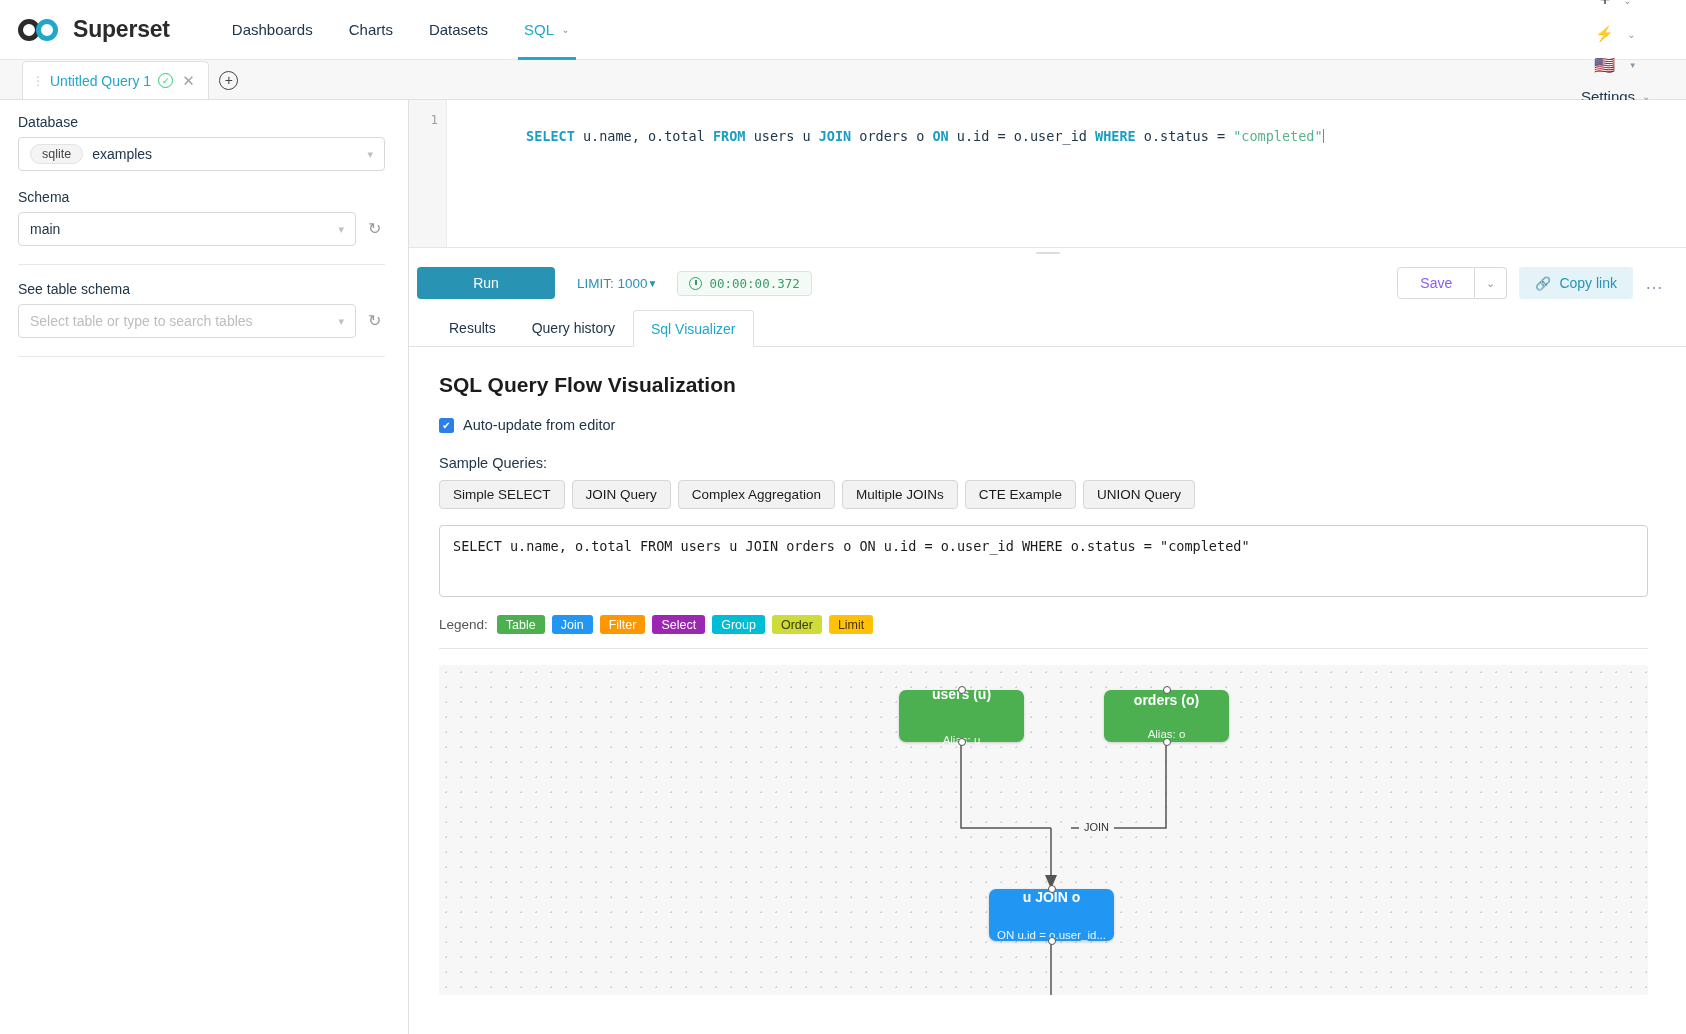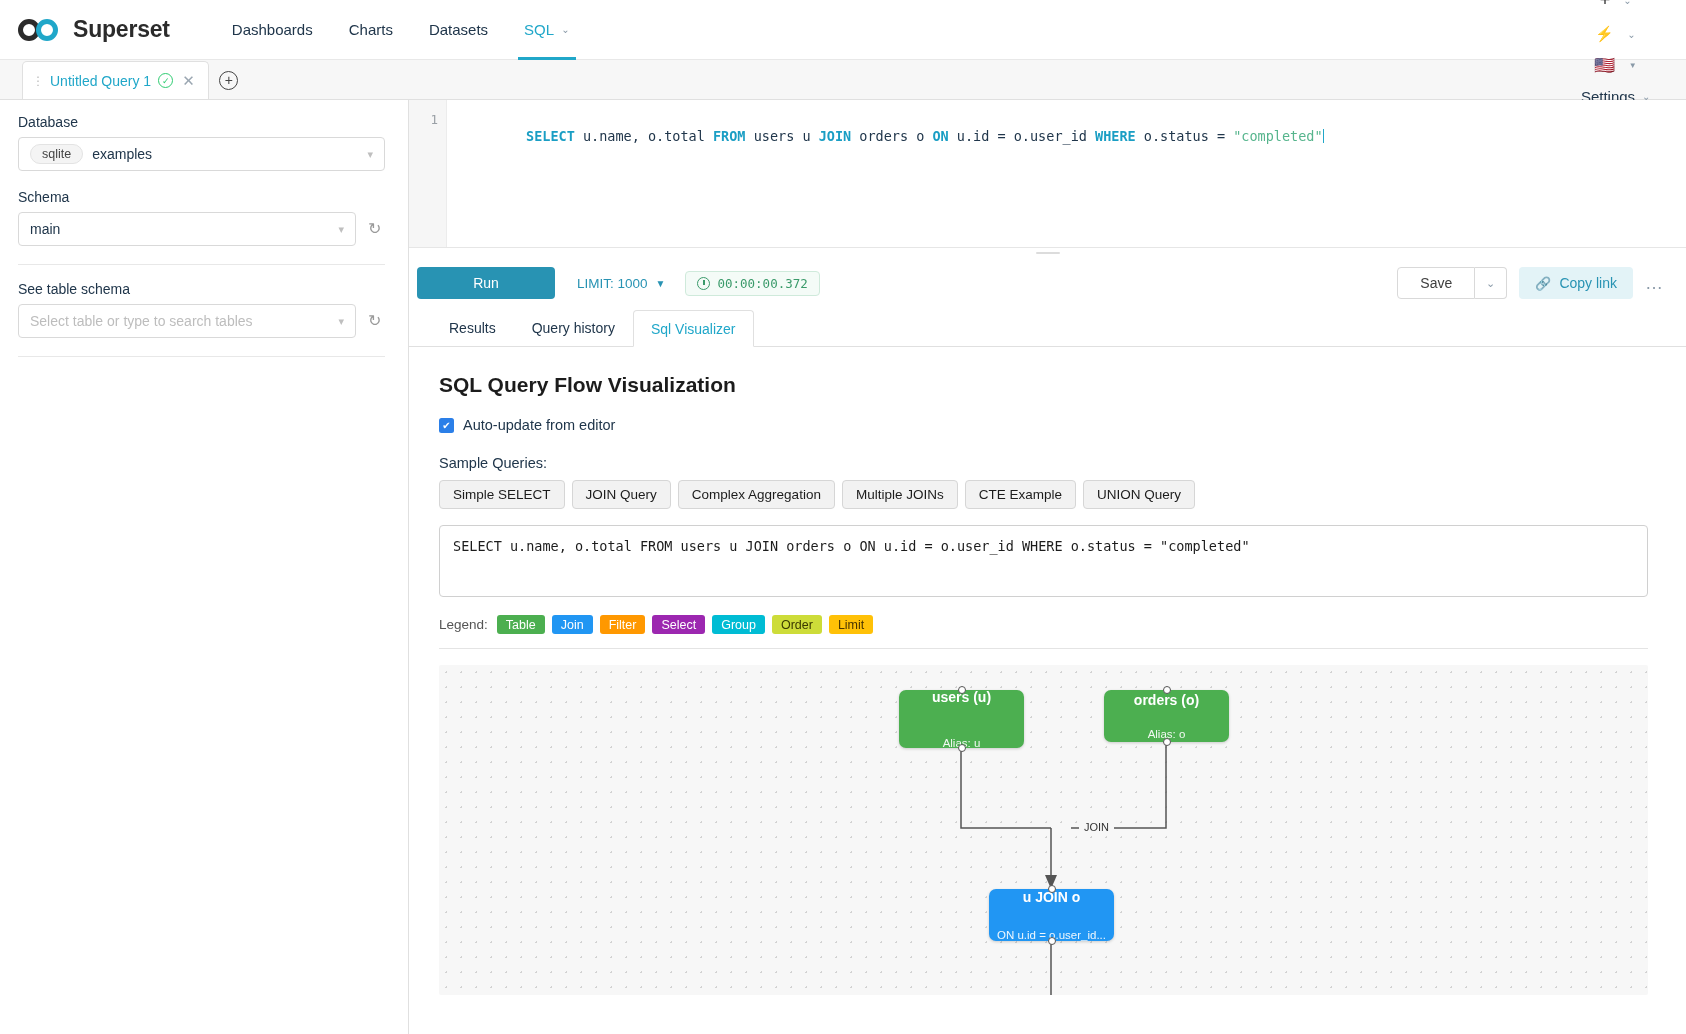--- a/index.html
+++ b/index.html
@@ -124,35 +124,35 @@
   .split-handle i { display:block; width:24px; height:2px; background:#dcdcdc; border-radius:2px; }
 
   .toolbar {
     height: 52px; display: flex; align-items: center; padding: 0 22px 0 8px; background: #fff;
   }
   .run-btn {
     width: 138px; height: 32px; background: #2893b3; color: #fff;
     border: none; border-radius: 4px; font-size: 14px; cursor: pointer;
     font-family: "Liberation Sans", sans-serif;
   }
-  .limit { color: #2893b3; font-size: 13.5px; margin-left: 22px; cursor: pointer; display:flex; align-items:center; gap:8px;}
+  .limit { color: #2893b3; font-size: 13.5px; margin-left: 22px; cursor: pointer; display:flex; align-items:center; }
   .limit .tri { font-size: 10px; }
   .timer {
     margin-left: 20px; border: 1px solid #cfeadb; background: #f4fbf7; color: #3a9a6a;
     border-radius: 4px; padding: 4px 11px; font-size: 12.5px;
     font-family: "DejaVu Sans Mono", monospace;
     display: flex; align-items: center; gap: 7px;
   }
   .clock { width: 13px; height: 13px; border: 1.4px solid #3a9a6a; border-radius: 50%; position: relative; }
   .clock::after { content:""; position:absolute; left:5px; top:2px; width:1.3px; height:5px; background:#3a9a6a; }
   .tb-right { margin-left: auto; display: flex; align-items: center; gap: 12px; }
   .save-group { display: flex; }
   .save-btn {
     border: 1px solid #d9d9d9; background: #fff; border-radius: 4px 0 0 4px;
-    padding: 0 22px; height: 32px; font-size: 14px; color: #404040; cursor: pointer;
+    padding: 0 22px; height: 32px; font-size: 14px; color: #8b5cf6; cursor: pointer;
     font-family: "Liberation Sans", sans-serif;
   }
   .save-caret {
     border: 1px solid #d9d9d9; border-left: none; background: #fff; border-radius: 0 4px 4px 0;
     width: 32px; height: 32px; display:flex; align-items:center; justify-content:center;
     color:#8a9aa8; font-size:11px; cursor:pointer;
   }
   .copylink {
     background: #e3f3f7; color: #2893b3; border: none; border-radius: 4px;
     height: 32px; padding: 0 16px; font-size: 14px; cursor: pointer;
@@ -392,21 +392,21 @@
       
       <div class="canvas">
         <svg width="100%" height="100%" style="position:absolute;left:0;top:0;">
           <path d="M 522,77 L 522,163 L 612,163" stroke="#555" stroke-width="1.5" fill="none"></path>
           <path d="M 727,77 L 727,163 L 632,163" stroke="#555" stroke-width="1.5" fill="none"></path>
           <path d="M 612,163 L 612,215" stroke="#555" stroke-width="1.5" fill="none"></path>
           <polygon points="612,224 606,210 618,210" fill="#555"></polygon>
           <path d="M 612,272 L 612,330" stroke="#555" stroke-width="1.5" fill="none"></path>
         </svg>
 
-        <div class="node" style="left:460px;top:25px;width:125px;height:58px;background:#4caf50;gap:12px;">
+        <div class="node" style="left:460px;top:25px;width:125px;height:52px;background:#4caf50;gap:12px;">
           <span class="handle top"></span>
           <span class="t">users (u)</span>
           <span class="s">Alias: u</span>
           <span class="handle bot"></span>
         </div>
 
         <div class="node" style="left:665px;top:25px;width:125px;height:52px;background:#4caf50;">
           <span class="handle top"></span>
           <span class="t">orders (o)</span>
           <span class="s">Alias: o</span>

